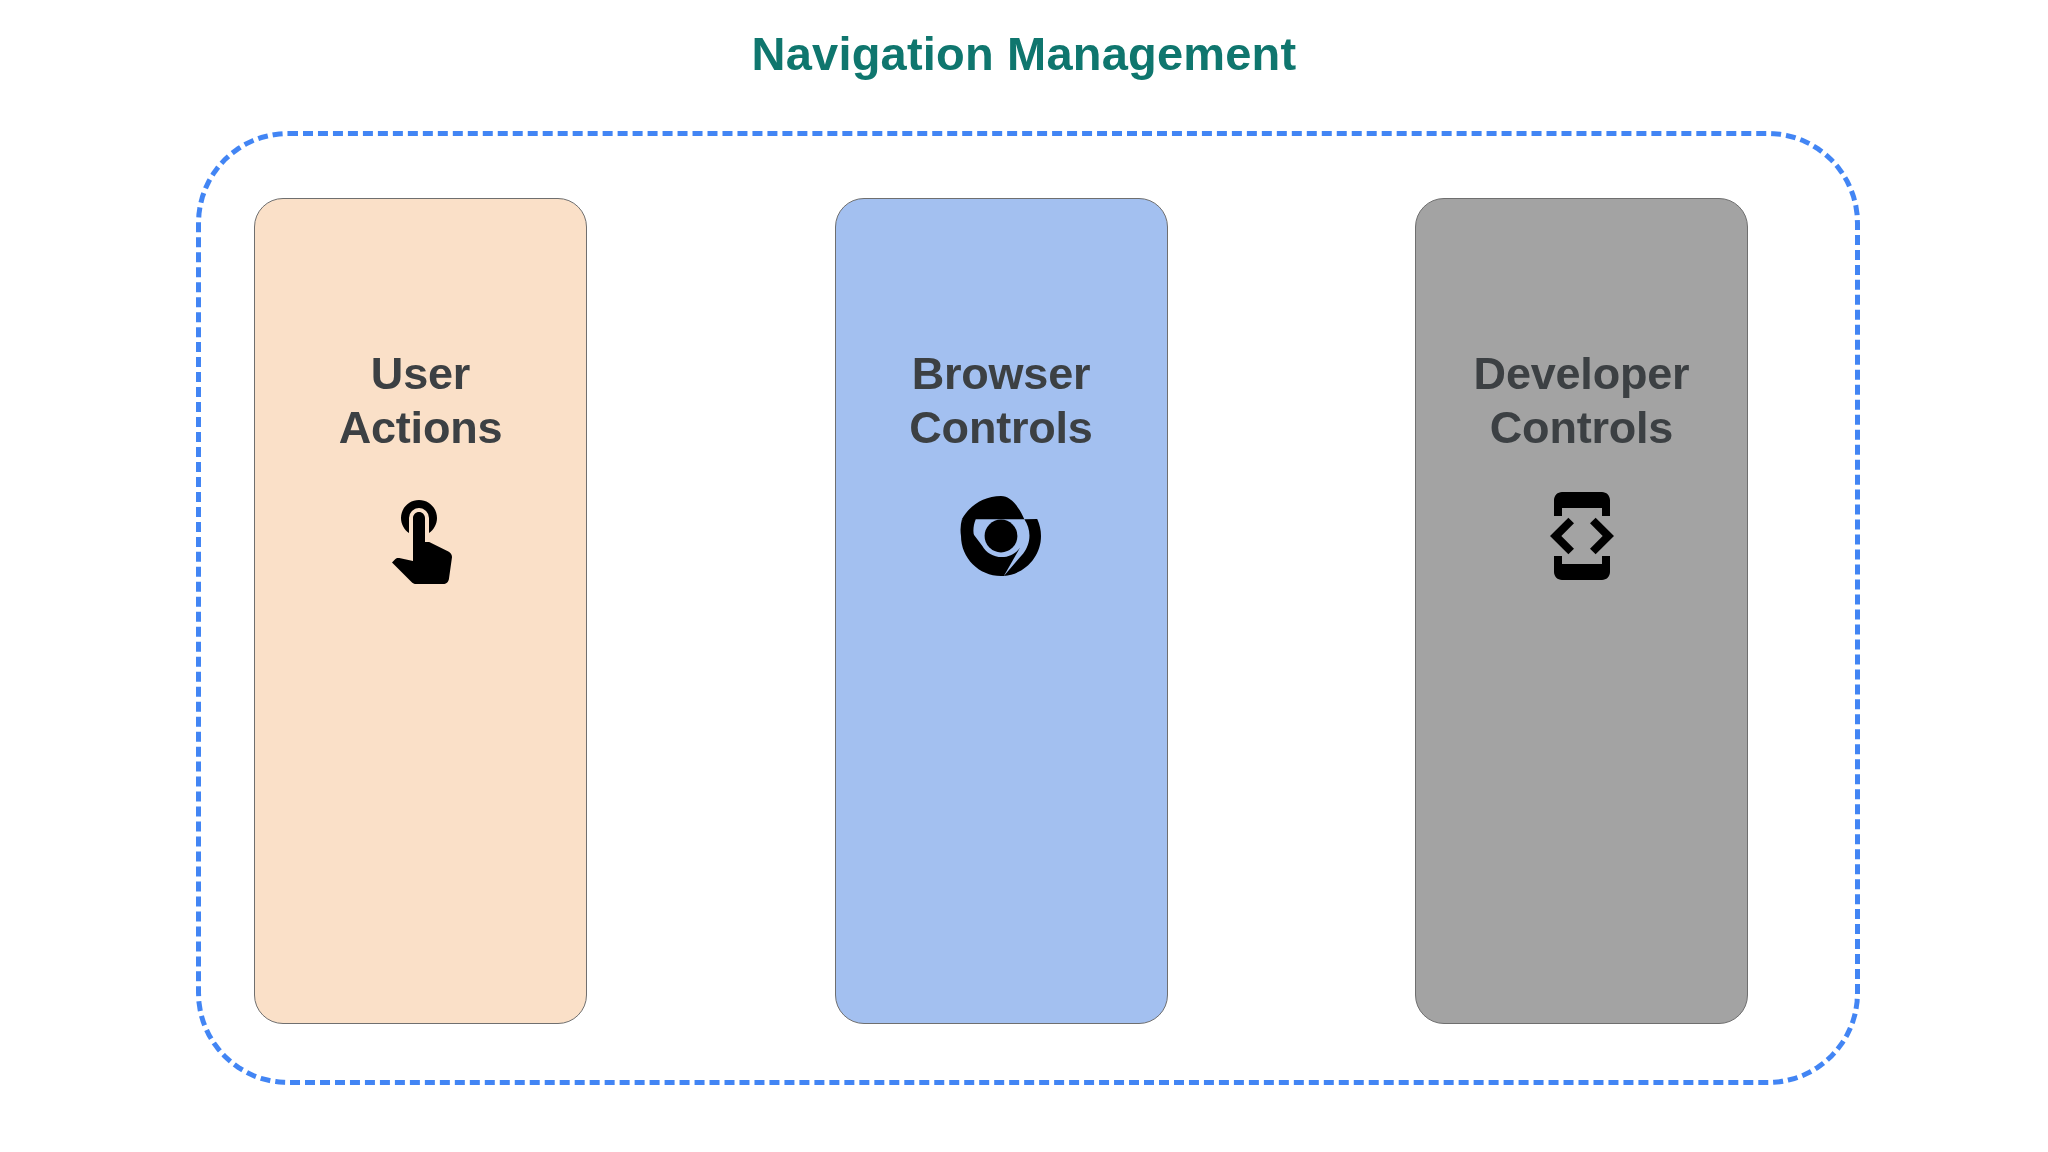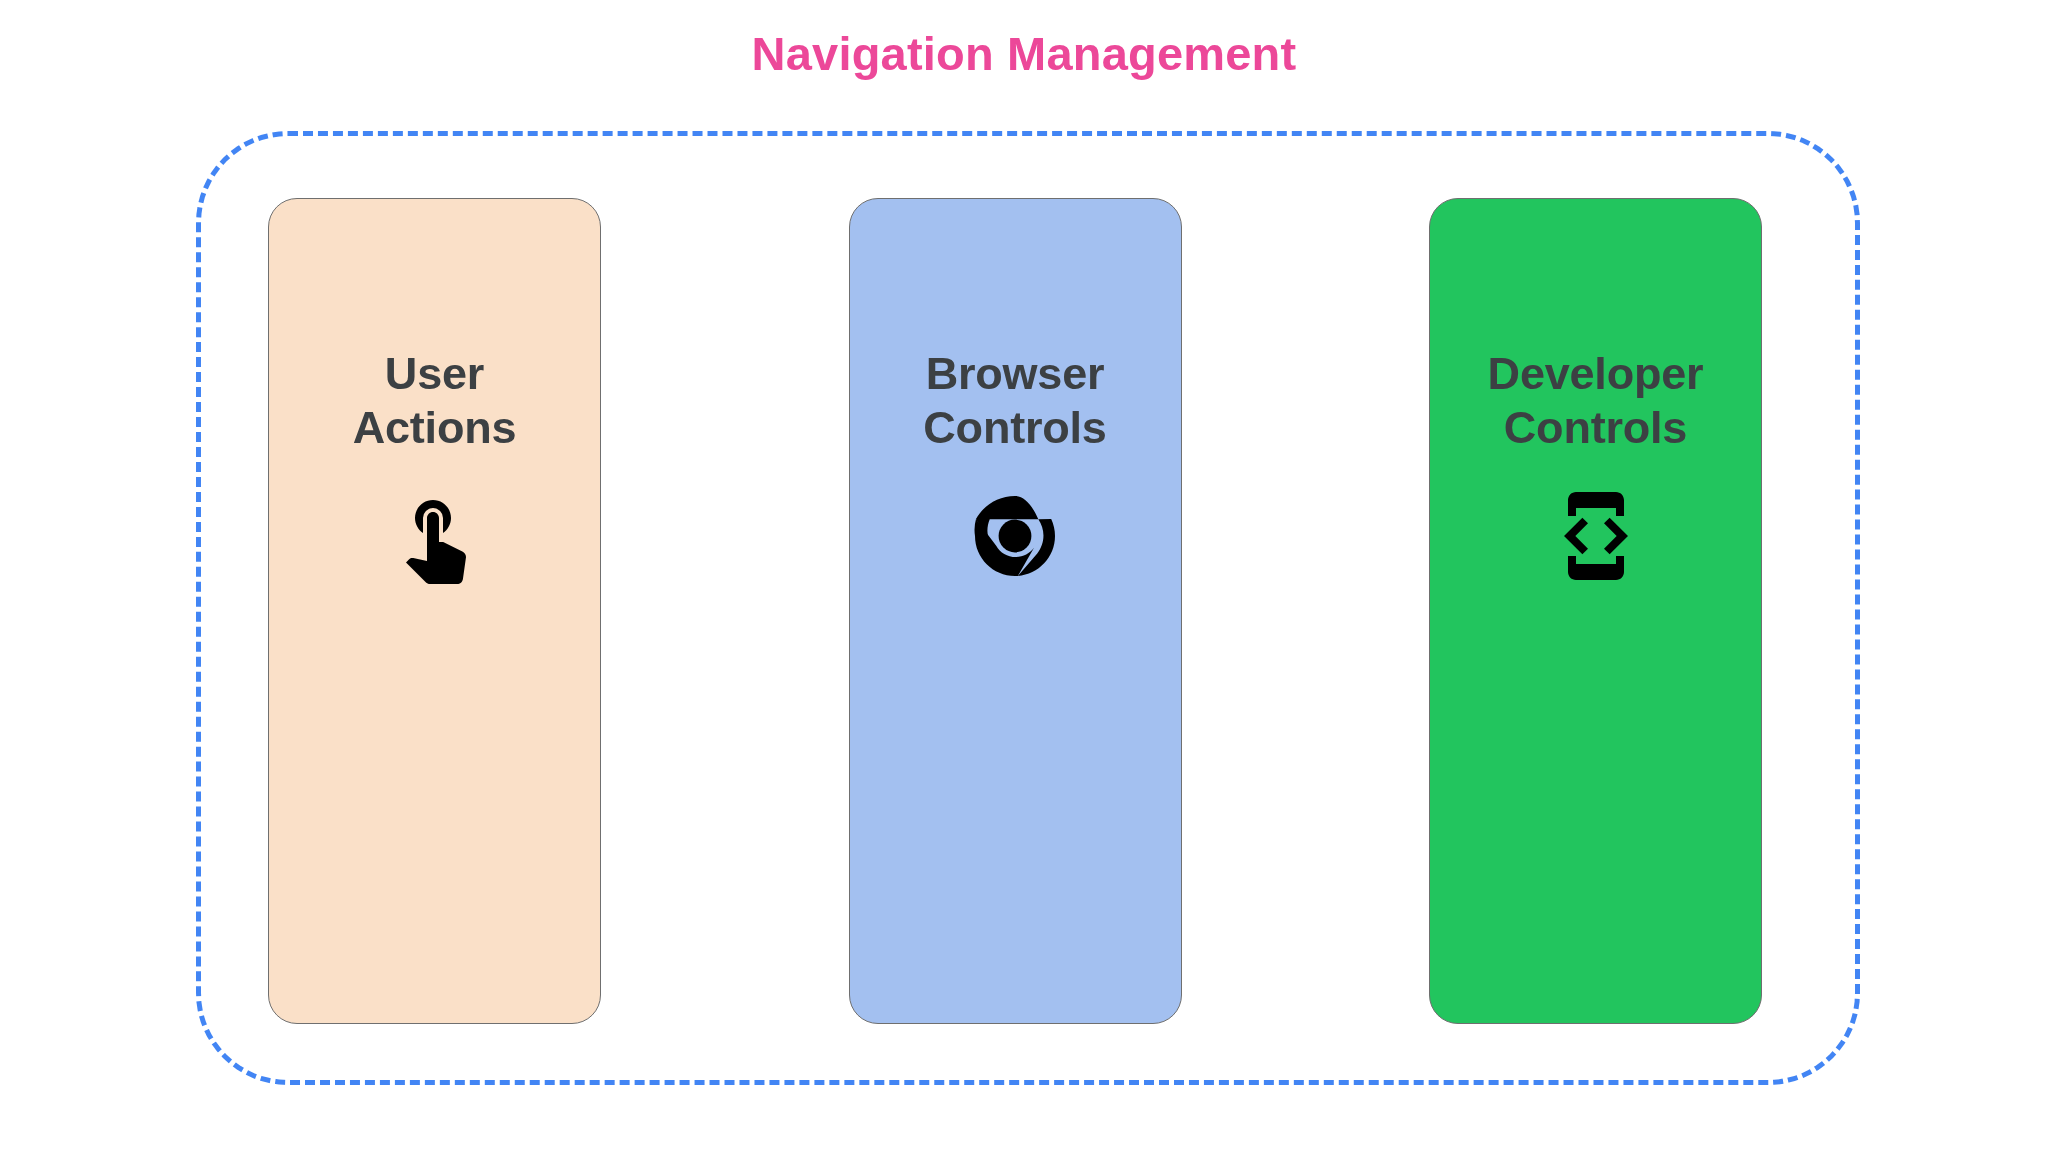--- a/index.html
+++ b/index.html
@@ -24,21 +24,21 @@
 
   
   .diagram-title {
     position: absolute;
     left: 0;
     top: 28px;
     width: 2048px;
     text-align: center;
     font-size: 47px;
     font-weight: 700;
-    color: #ec4899;
+    color: #0f766e;
     letter-spacing: 0.2px;
     line-height: 1.1;
     white-space: nowrap;
   }
 
   
   .group-container {
     position: absolute;
     left: 196px;
     top: 131px;
@@ -46,21 +46,21 @@
     height: 954px;
     box-sizing: border-box;
     border: 5px dashed #4285F4;
     border-radius: 92px;
     background: transparent;
   }
 
   
   .cards-row {
     position: absolute;
-    left: 268px;
+    left: 254px;
     top: 198px;
     width: 1494px;
     height: 826px;
     display: flex;
     flex-direction: row;
     justify-content: space-between;
     align-items: stretch;
   }
 
   .card {
@@ -105,21 +105,21 @@
     justify-content: center;
   }
   .card-icon svg {
     display: block;
     width: 96px;
     height: 96px;
   }
 
   .card--orange { background: #FAE0C8; }
   .card--blue   { background: #A3C0F0; }
-  .card--green  { background: #22c55e; padding-left: 40px; }
+  .card--green  { background: #a3a3a3; padding-left: 40px; }
 </style>
 </head>
 <body>
 
 <div class="canvas">
 
   <div class="diagram-title">Navigation Management</div>
 
   <div class="group-container"></div>
 

